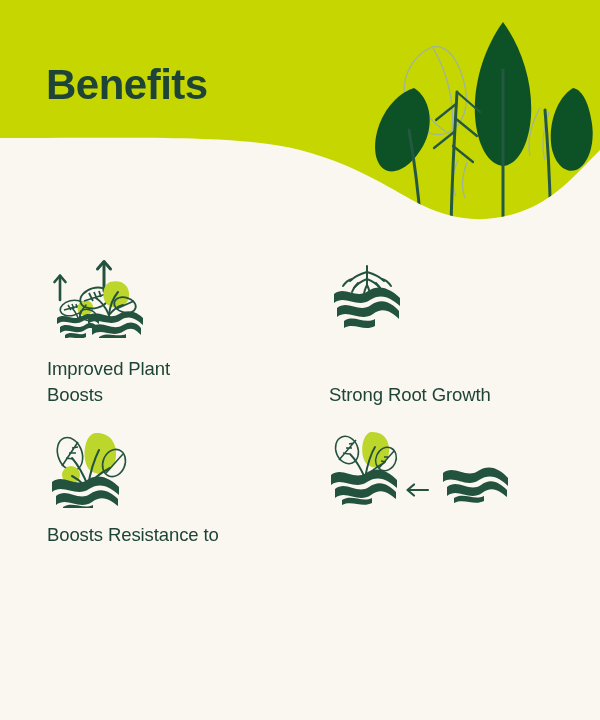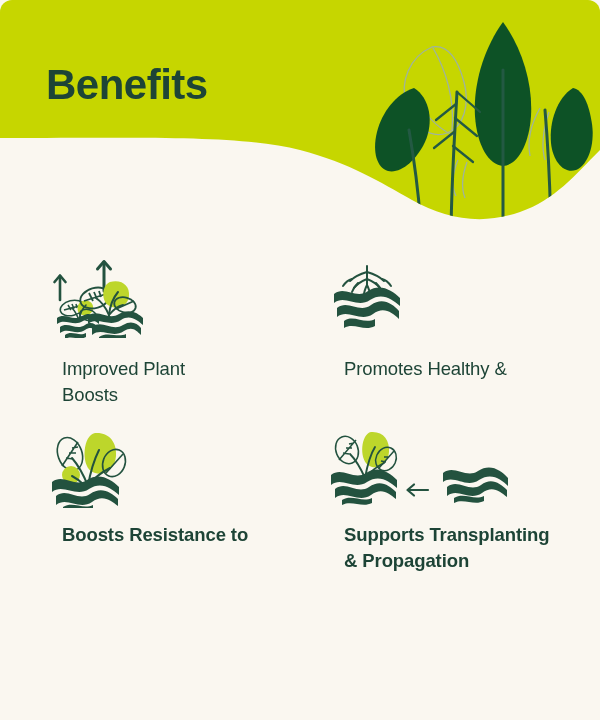--- a/index.html
+++ b/index.html
@@ -13,21 +13,20 @@
     font-family: "Liberation Sans", sans-serif;
     overflow: hidden;
     position: relative;
   }
   #page {
     position: relative;
     width: 600px;
     height: 720px;
     background: #faf7f0;
     overflow: hidden;
-    border-radius: 12px;
   }
 
   
   #header-band {
     position: absolute;
     left: 0;
     top: 0;
     width: 600px;
     height: 230px;
   }
@@ -66,32 +65,32 @@
     box-sizing: border-box;
   }
   .benefit-item {
     position: relative;
   }
   .benefit-icon {
     display: block;
     height: 80px;
   }
   .benefit-label {
-    margin: 16px;
+    margin: 1px;
     padding: 0;
     font-size: 18.5px;
     font-weight: 500;
     line-height: 1.42;
     color: #1d4436;
     letter-spacing: -0.1px;
     max-width: 250px;
   }
   
   .benefit-item.r1 .benefit-label { margin-top: 18px; }
-  .benefit-item.r2 .benefit-label { margin-top: 14px; font-weight: bold; }
+  .benefit-item.r2 .benefit-label { margin-top: 14px; }
   .benefit-item.c2 .benefit-label { max-width: 240px; }
 </style>
 </head>
 <body>
 
 <div id="page">
 
   <div id="header-band">
     <svg id="header-svg" width="600" height="230" viewBox="0 0 600 230">
       <defs>
@@ -229,21 +228,21 @@
           <path d="M39,27 C37,31 36,34 36,37"></path>
           <path d="M39,27 C41,31 42,34 42,37"></path>
         </g>
 
         <g fill="#23523f">
           <path d="M6,36 C17,27 28,42 40,33 C52,25 64,32 72,40 L72,48 C64,41 54,34 42,42 C29,51 17,36 6,45 Z"></path>
           <path d="M9,50 C20,41 31,56 43,47 C54,39 64,45 71,53 L71,61 C64,54 55,48 45,56 C32,65 20,50 9,59 Z"></path>
           <path d="M16,63 C26,56 36,67 47,61 L47,68 C36,74 26,64 16,70 Z"></path>
         </g>
       </svg>
-      <p class="benefit-label"><span>Promotes Healthy &amp;</span><br></p>
+      <p class="benefit-label"><br><span>Strong Root Growth</span></p>
     </div>
 
     <div class="benefit-item r2 c1">
       <svg class="benefit-icon" width="100" height="80" viewBox="0 0 100 80">
 
         <g fill="none" stroke="#23523f" stroke-width="1.6">
           <ellipse cx="24" cy="26" rx="12" ry="17" transform="rotate(-20 24 26)"></ellipse>
           <path d="M16,38 L32,14 M20,30 L27,31 M23,25 L30,25 M26,20 L32,19"></path>
         </g>
 
@@ -299,17 +298,16 @@
           <path d="M100,62 L80,62"></path>
           <path d="M86,56.5 L79.5,62 L86,67.5"></path>
         </g>
 
         <g fill="#23523f">
           <path d="M115,45 C126,36 138,51 150,43 C162,35 173,42 180,50 L180,58 C173,51 163,44 151,52 C138,61 126,46 115,54 Z"></path>
           <path d="M119,59 C130,50 141,65 153,57 C163,49 172,55 179,62 L179,69 C172,63 164,57 154,65 C141,74 130,59 119,68 Z"></path>
           <path d="M126,70 C136,64 146,73 156,68 L156,73 C146,78 136,70 126,75 Z"></path>
         </g>
       </svg>
-      <p class="benefit-label"><span>Supports Transplanting</span><br><span>&amp; Propagation</span></p>
     </div>
 
   </div>
 </div>
 
 </body></html>

